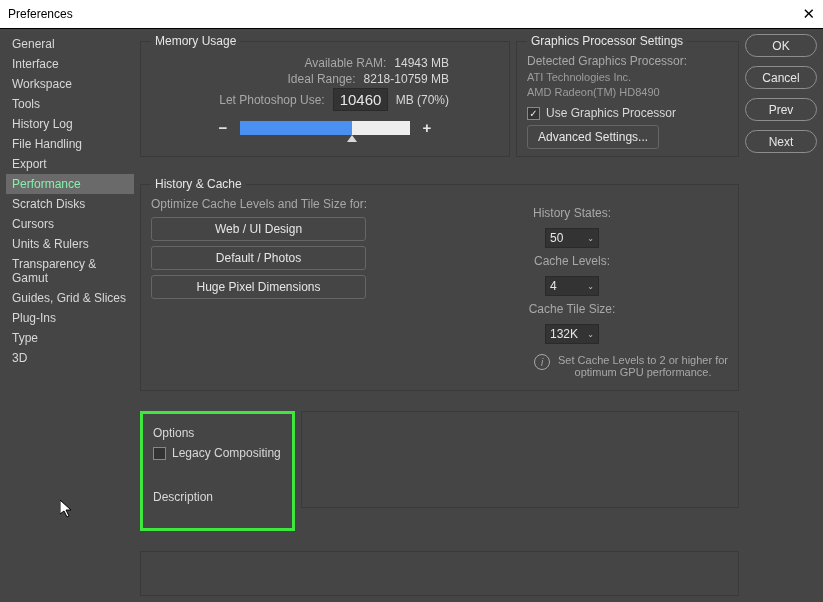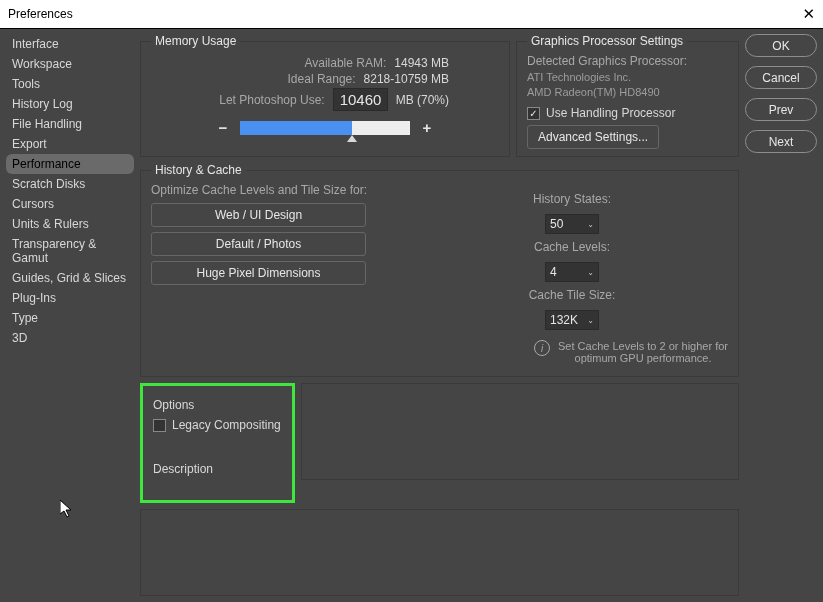--- a/index.html
+++ b/index.html
@@ -42,28 +42,27 @@
   }
   .sidebar-item {
     padding: 3px 6px;
     font-size: 12px;
     line-height: 14px;
     color: #d8d8d8;
     cursor: default;
   }
   .sidebar-item.active {
     background: #6a6a6a;
-    color: #000000;
-    border-radius: 6px;
+    color: #86efac;
   }
   .main {
     flex: 1;
     display: flex;
     flex-direction: column;
-    gap: 6px;
+    gap: 20px;
     position: relative;
   }
   .topsections { display:flex; gap:6px; }
   fieldset {
     border: 1px solid #3a3a3a;
     background: #454545;
     padding: 6px 10px 12px 10px;
     position: relative;
   }
   fieldset > legend {
@@ -167,20 +166,21 @@
 </head>
 <body>
 
 <div class="titlebar">
   <span>Preferences</span>
   <span class="close">✕</span>
 </div>
 
 <div class="outer">
   <div class="sidebar">
+    <div class="sidebar-item">General</div>
     <div class="sidebar-item">Interface</div>
     <div class="sidebar-item">Workspace</div>
     <div class="sidebar-item">Tools</div>
     <div class="sidebar-item">History Log</div>
     <div class="sidebar-item">File Handling</div>
     <div class="sidebar-item">Export</div>
     <div class="sidebar-item active">Performance</div>
     <div class="sidebar-item">Scratch Disks</div>
     <div class="sidebar-item">Cursors</div>
     <div class="sidebar-item">Units &amp; Rulers</div>
@@ -220,21 +220,21 @@
         </div>
       </fieldset>
 
       <fieldset class="gpu">
         <legend>Graphics Processor Settings</legend>
         <div class="det">Detected Graphics Processor:</div>
         <div class="detv">ATI Technologies Inc.</div>
         <div class="detv">AMD Radeon(TM) HD8490</div>
         <div class="chk">
           <div class="chkbox">✓</div>
-          <span>Use Handling Processor</span>
+          <span>Use Graphics Processor</span>
         </div>
         <div style="margin-top:10px;">
           <span class="btn">Advanced Settings...</span>
         </div>
       </fieldset>
 
       <div class="rightbuttons">
         <div class="pillbtn">OK</div>
         <div class="pillbtn">Cancel</div>
         <div class="pillbtn">Prev</div>

